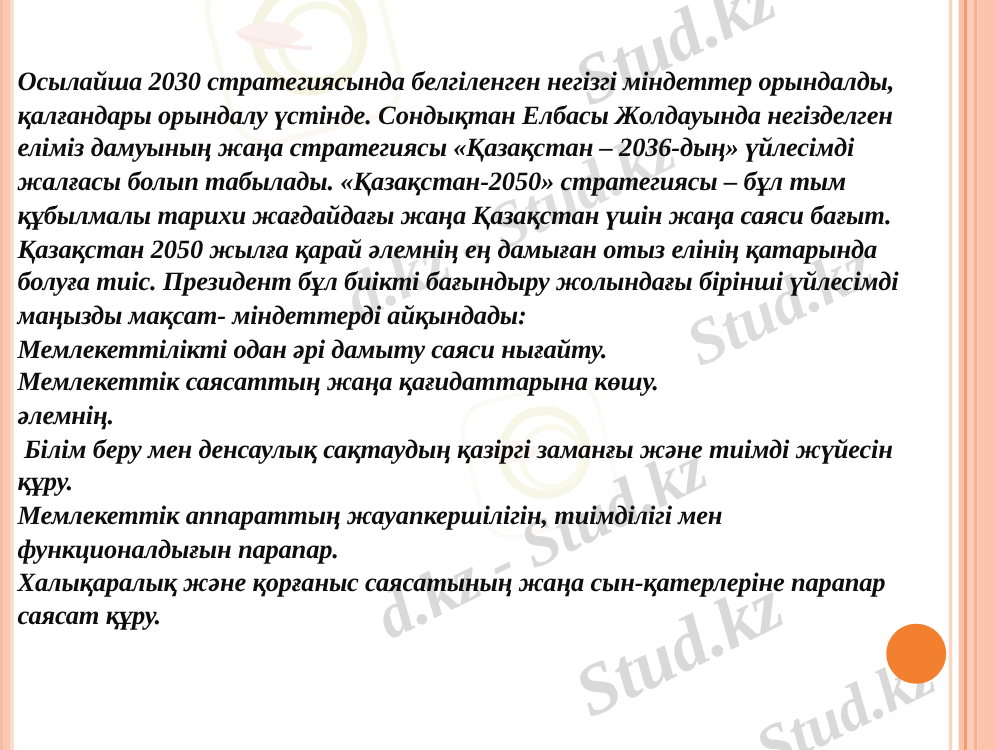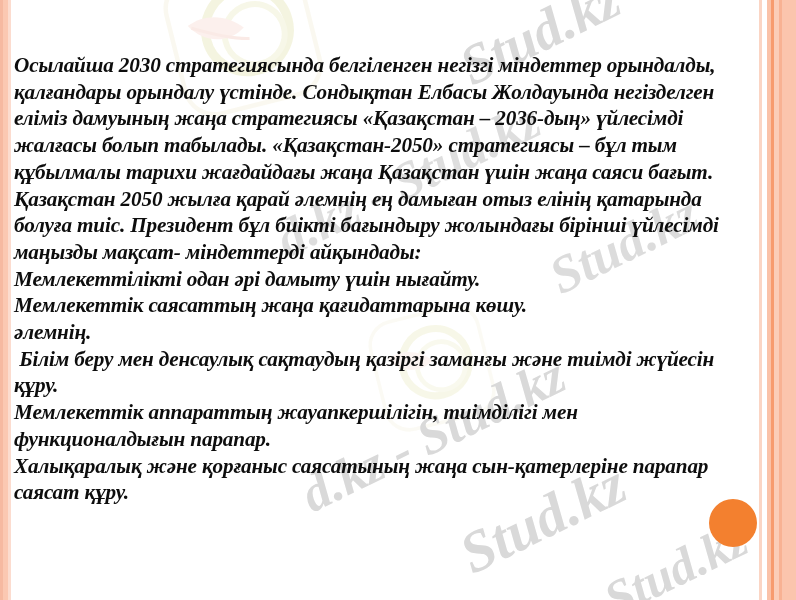--- a/index.html
+++ b/index.html
@@ -139,21 +139,21 @@
 
   <div id="body-text">
       <p>Осылайша 2030 стратегиясында белгіленген негізгі міндеттер орындалды,</p>
       <p>қалғандары орындалу үстінде. Сондықтан Елбасы Жолдауында негізделген</p>
       <p>еліміз дамуының жаңа стратегиясы «Қазақстан – 2036-дың» үйлесімді</p>
       <p>жалғасы болып табылады. «Қазақстан-2050» стратегиясы – бұл тым</p>
       <p>құбылмалы тарихи жағдайдағы жаңа Қазақстан үшін жаңа саяси бағыт.</p>
       <p>Қазақстан 2050 жылға қарай әлемнің ең дамыған отыз елінің қатарында</p>
       <p>болуға тиіс. Президент бұл биікті бағындыру жолындағы бірінші үйлесімді</p>
       <p>маңызды мақсат- міндеттерді айқындады:</p>
-      <p>Мемлекеттілікті одан әрі дамыту үшін нығайту.</p>
+      <p>Мемлекеттілікті одан әрі дамыту саяси нығайту.</p>
       <p>Мемлекеттік саясаттың жаңа қағидаттарына көшу.</p>
       <p>әлемнің.</p>
       <p> Білім беру мен денсаулық сақтаудың қазіргі заманғы және тиімді жүйесін</p>
       <p>құру.</p>
       <p>Мемлекеттік аппараттың жауапкершілігін, тиімділігі мен</p>
       <p>функционалдығын парапар.</p>
       <p>Халықаралық және қорғаныс саясатының жаңа сын-қатерлеріне парапар</p>
       <p>саясат құру.</p>
     </div>
 

